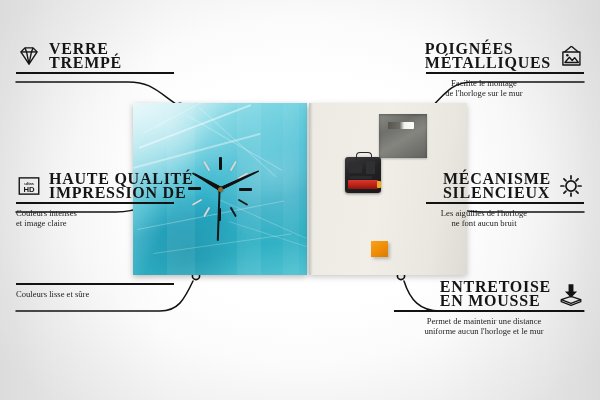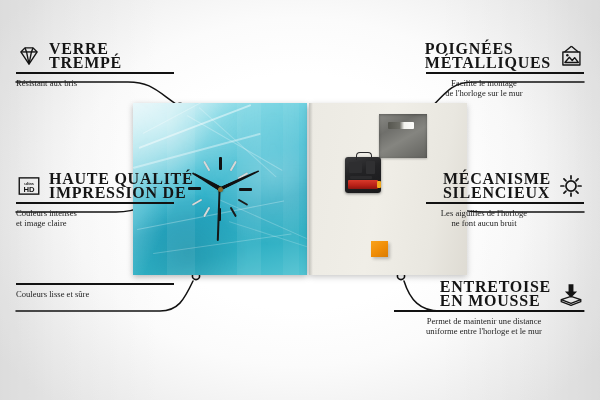--- a/index.html
+++ b/index.html
@@ -224,21 +224,20 @@
             <path d="M21 6 L19 11 L16 26"></path>
         </g>
       </svg>
       <div class="title">
         <div>VERRE</div>
         <div>TREMPÉ</div>
       </div>
     </div>
     <div class="rule"></div>
     <div class="desc">
-      <div>Résistant aux bris</div>
     </div>
   </div>
 
   <div class="feat left" id="f-impr">
     <div class="head">
       <svg class="ic" viewBox="0 0 32 32">
         <rect x="4" y="6" width="24" height="20" fill="none" stroke="#141414" stroke-width="1.7"></rect>
         <text x="16" y="14.5" font-family="Liberation Sans, sans-serif" font-size="5.4" font-weight="bold" text-anchor="middle" fill="#141414">ultra</text>
         <text x="16" y="23" font-family="Liberation Sans, sans-serif" font-size="9.5" font-weight="bold" text-anchor="middle" fill="#141414">HD</text>
       </svg>
@@ -316,17 +315,17 @@
         <path d="M13 4 H19 V13 H23.5 L16 20.5 L8.5 13 H13 Z" fill="#141414"></path>
         <g fill="none" stroke="#141414" stroke-width="1.6" stroke-linejoin="round">
           <path d="M16 19 L28 23 L16 27.5 L4 23 Z"></path>
           <path d="M4 23 V25.5 L16 30 L28 25.5 V23"></path>
         </g>
       </svg>
     </div>
     <div class="rule"></div>
     <div class="desc">
       <div>Permet de maintenir une distance</div>
-      <div>uniforme entre l'horloge et le mur</div>
+      <div>uniforme aucun l'horloge et le mur</div>
     </div>
   </div>
 
 </div>
 
 </body></html>

